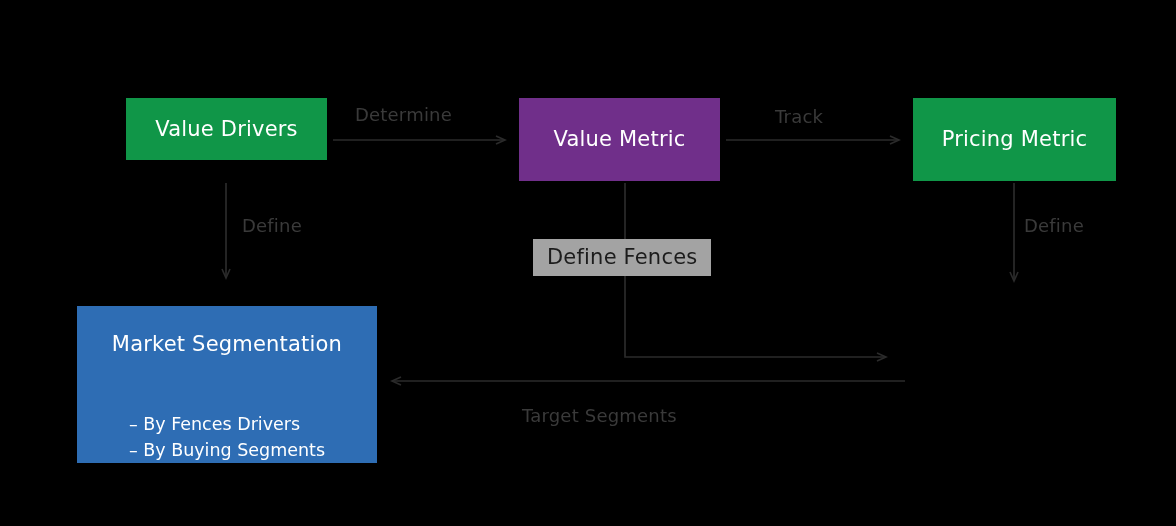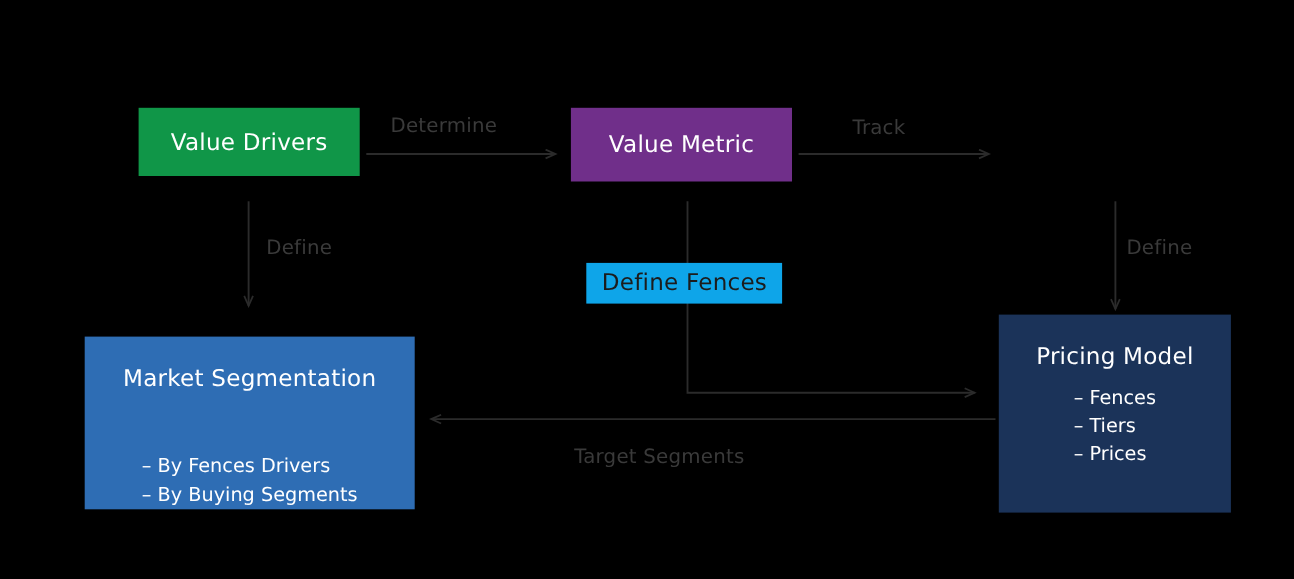--- a/index.html
+++ b/index.html
@@ -50,21 +50,21 @@
     align-self: center;
   }
   .node-sub div { white-space: nowrap; }
 
   
   #node-value-drivers {
     left: 126px; top: 98px; width: 201px; height: 62px;
     background: #109648;
   }
   #node-value-metric {
-    left: 519px; top: 98px; width: 201px; height: 67px;
+    left: 519px; top: 98px; width: 201px; height: 83px;
     background: #702F8A;
   }
   #node-pricing-metric {
     left: 913px; top: 98px; width: 203px; height: 83px;
     background: #109648;
   }
   #node-market-segmentation {
     left: 77px; top: 306px; width: 300px; height: 157px;
     background: #2E6DB4;
     justify-content: space-between;
@@ -78,21 +78,21 @@
   }
 
   .edge-label {
     position: absolute;
     color: #3A3A3A;
     font-size: 18px;
     white-space: nowrap;
     letter-spacing: 0.2px;
   }
   .edge-label.boxed {
-    background: #0ea5e9;
+    background: #a3a3a3;
     color: #1C1C1C;
     padding: 6px 14px 7px 14px;
     font-size: 21px;
   }
 
   #label-determine { left: 355px; top: 104px; }
   #label-track     { left: 775px; top: 106px; }
   #label-define-left  { left: 242px; top: 215px; }
   #label-define-right { left: 1024px; top: 215px; }
   #label-define-fences { left: 533px; top: 239px; }
@@ -133,37 +133,32 @@
   </svg>
 
   <div class="node" id="node-value-drivers">
     <div class="node-title">Value Drivers</div>
   </div>
 
   <div class="node" id="node-value-metric">
     <div class="node-title">Value Metric</div>
   </div>
 
+  <div class="node" id="node-pricing-metric">
+    <div class="node-title">Pricing Metric</div>
+  </div>
 
   <div class="node" id="node-market-segmentation">
     <div class="node-title">Market Segmentation</div>
     <div class="node-sub">
       <div>– By Fences Drivers</div>
       <div>– By Buying Segments</div>
     </div>
   </div>
 
-  <div class="node" id="node-pricing-model">
-    <div class="node-title">Pricing Model</div>
-    <div class="node-sub">
-      <div>– Fences</div>
-      <div>– Tiers</div>
-      <div>– Prices</div>
-    </div>
-  </div>
 
   <div class="edge-label" id="label-determine">Determine</div>
 
   <div class="edge-label" id="label-track">Track</div>
 
   <div class="edge-label" id="label-define-left">Define</div>
 
   <div class="edge-label" id="label-define-right">Define</div>
 
   <div class="edge-label boxed" id="label-define-fences">Define Fences</div>

